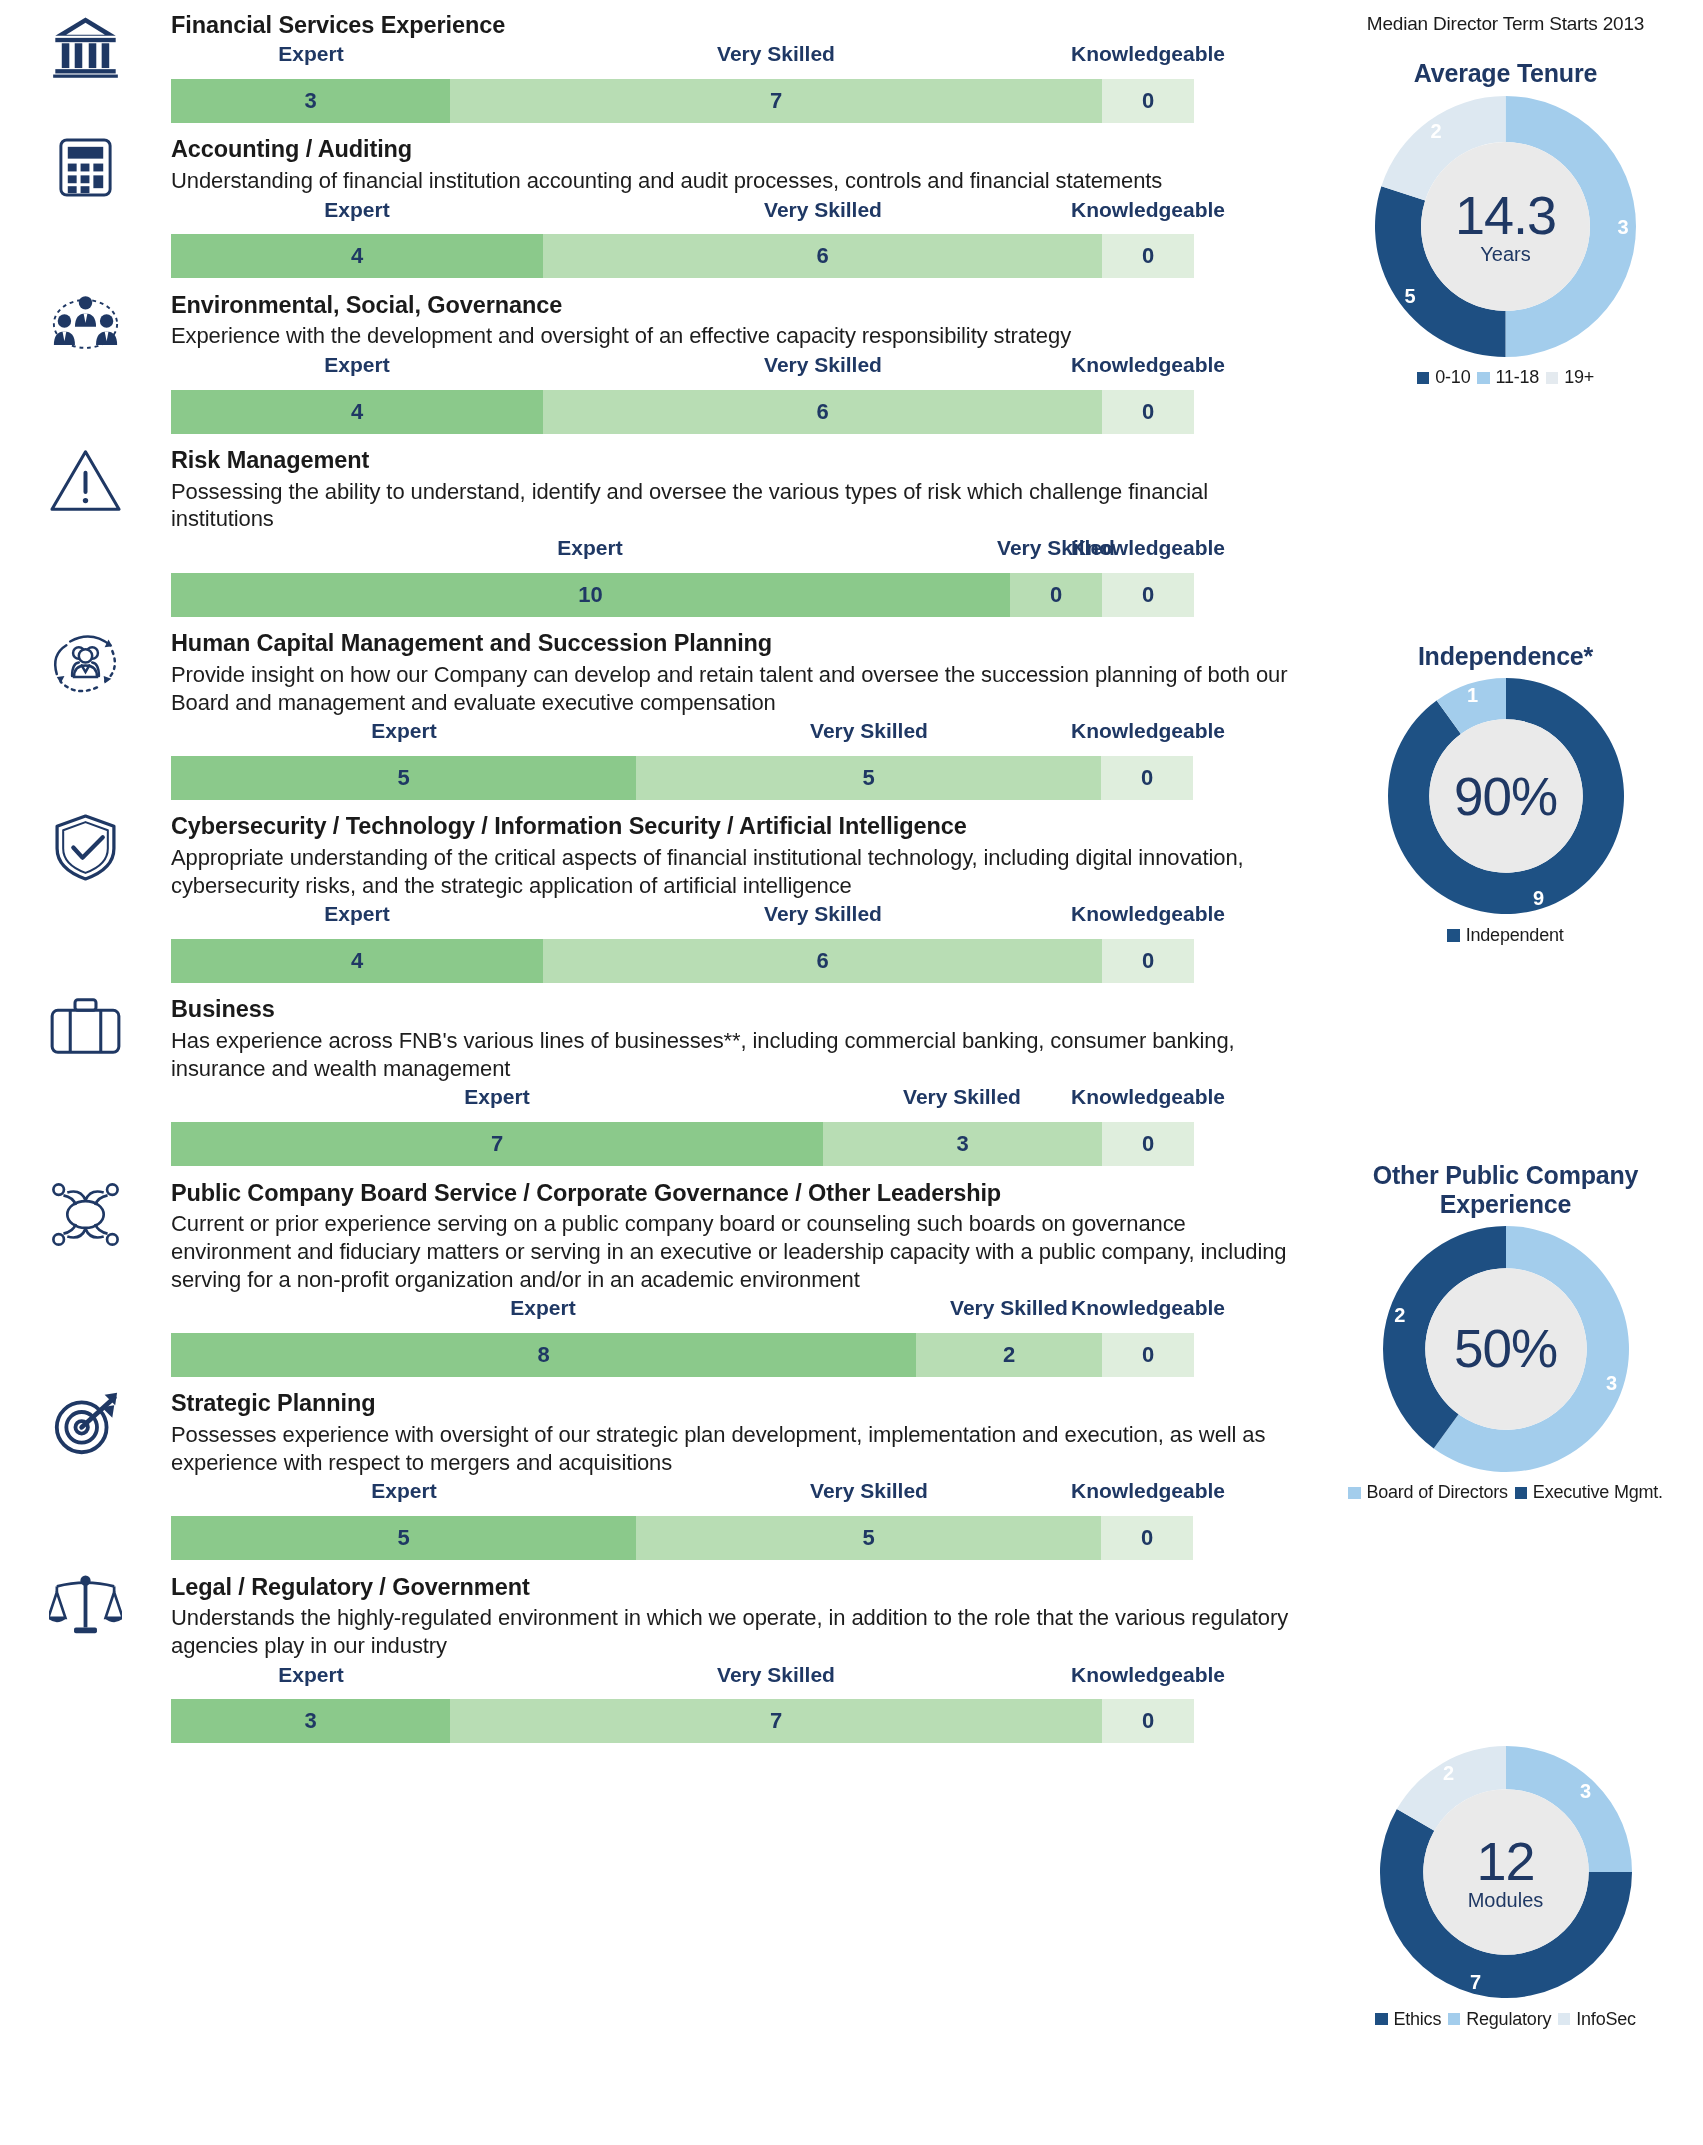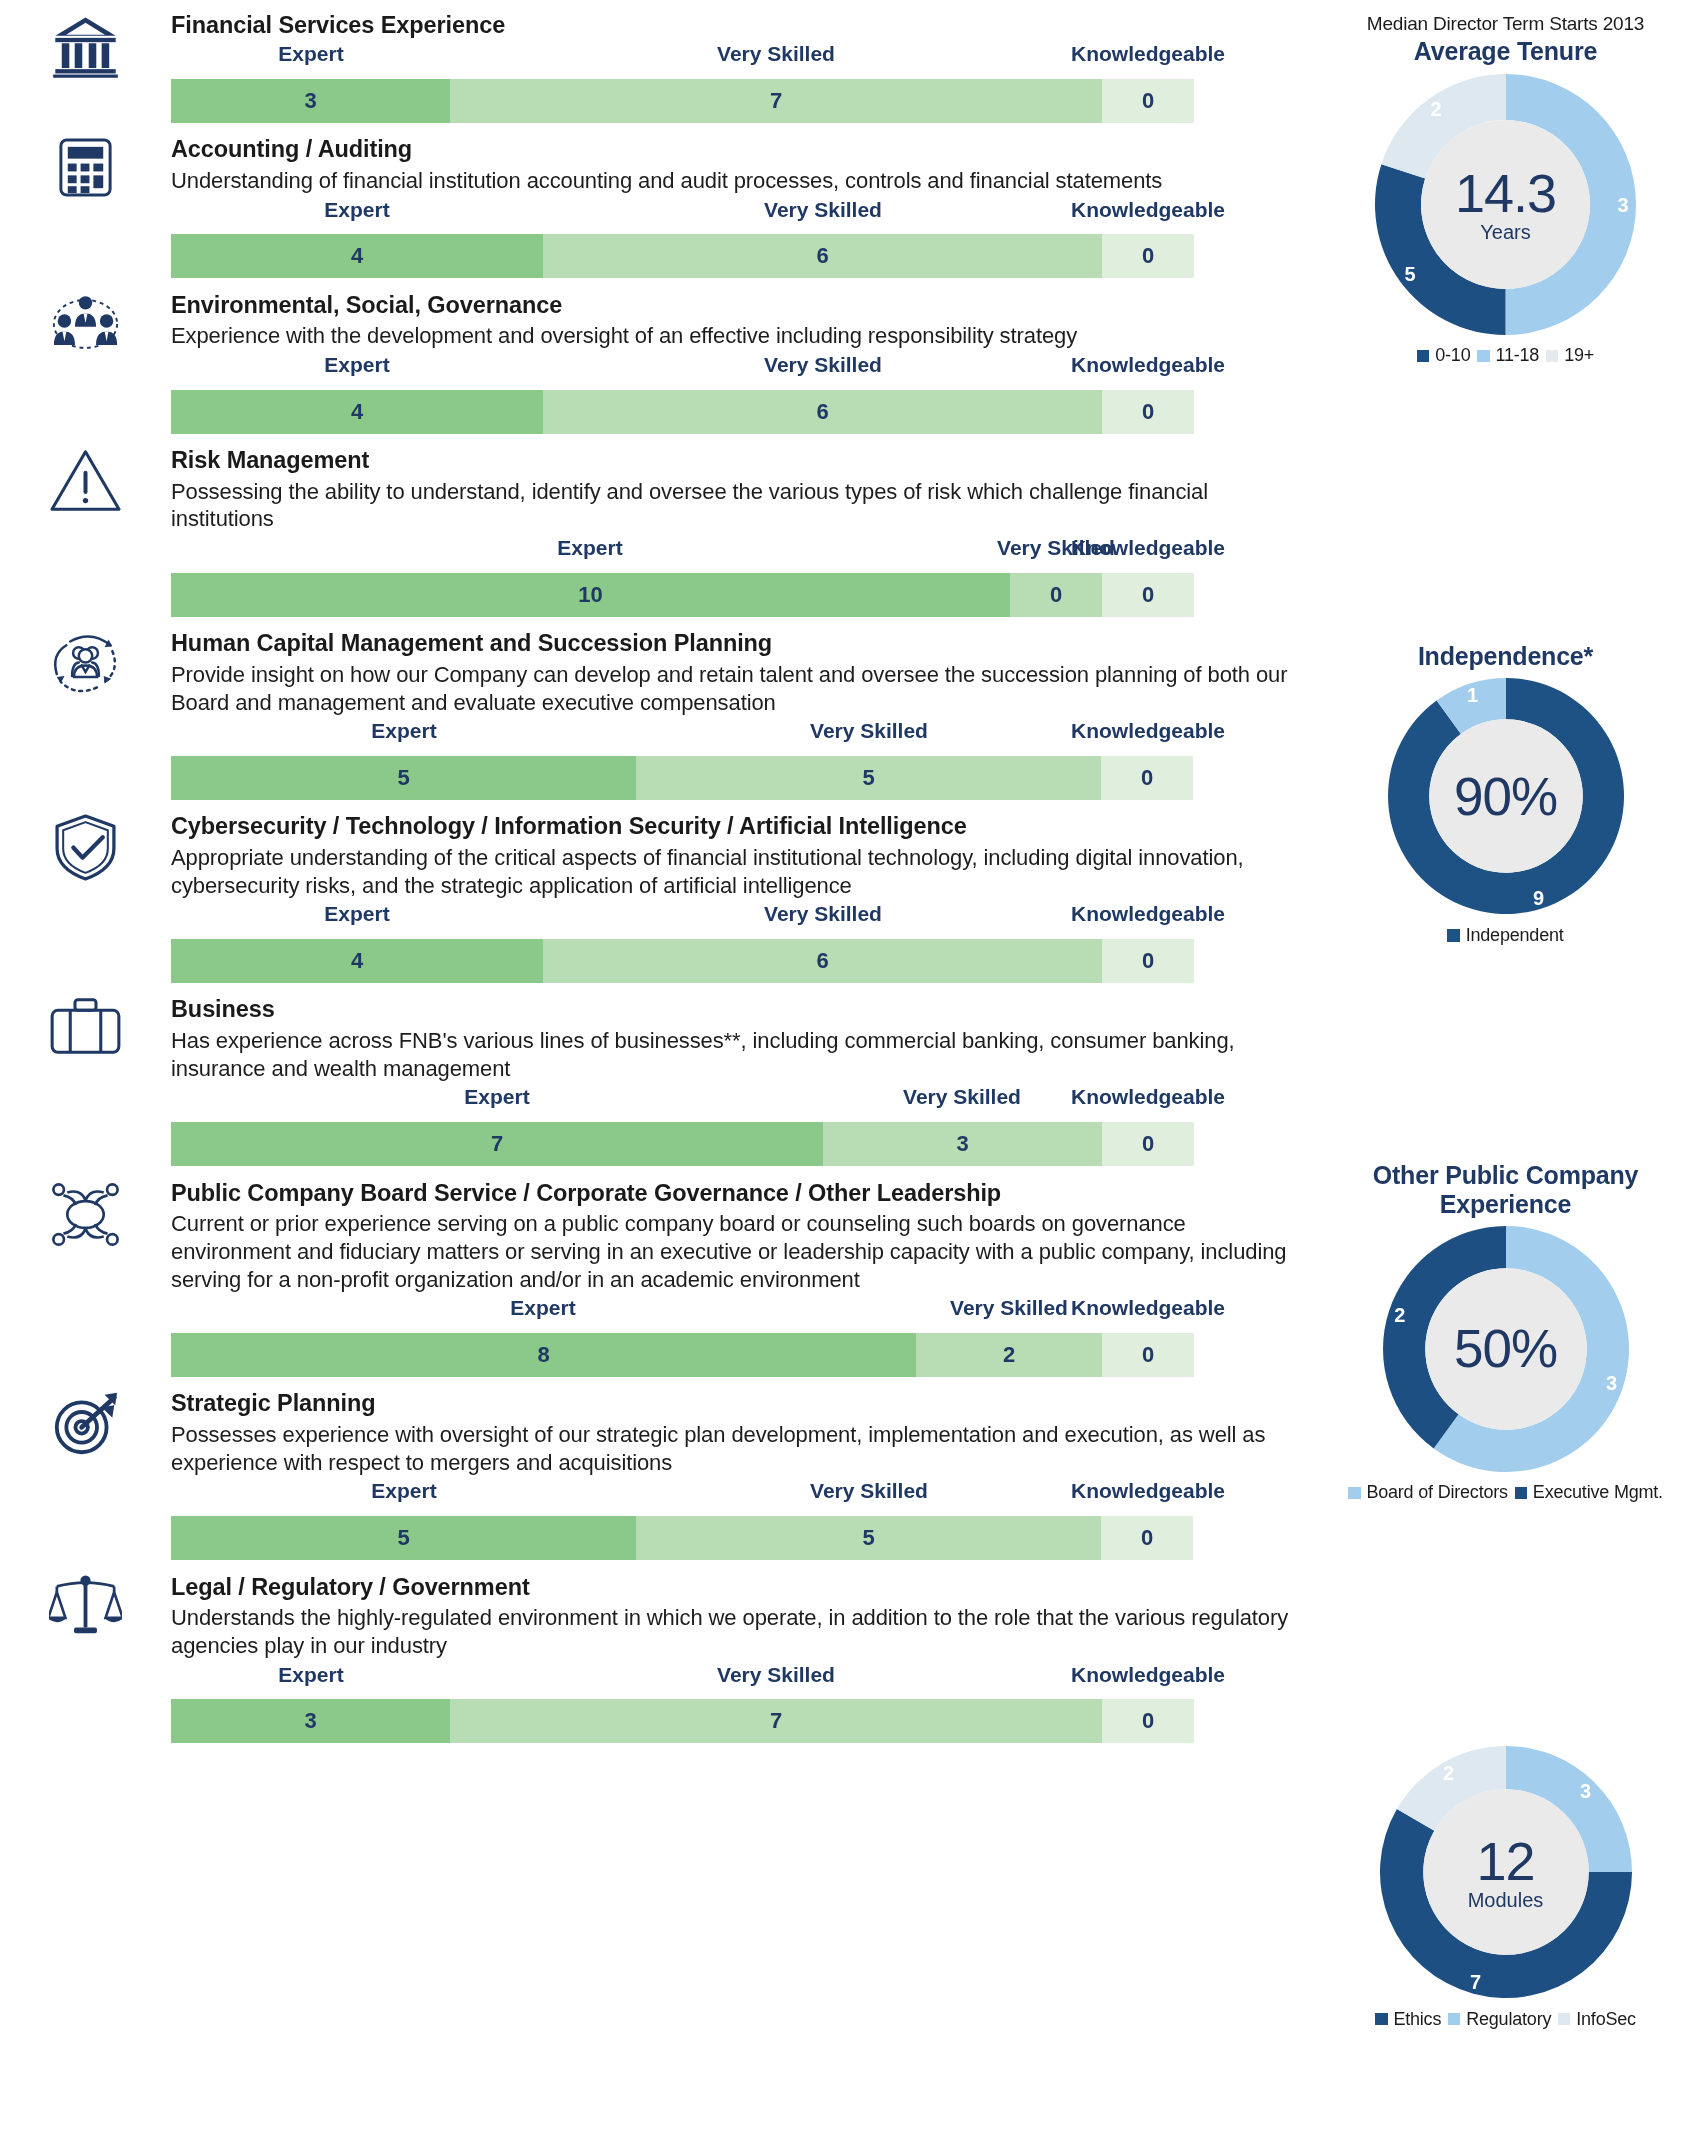--- a/index.html
+++ b/index.html
@@ -89,21 +89,21 @@
   #sidebar {
     position: absolute;
     left: 1307px; top: 0;
     width: 397px; height: 2145px;
   }
   .panel { position: absolute; width: 397px; text-align: center; }
   .panel-note {
     font-size: 19px;
     color: #1b1b1b;
     letter-spacing: -0.2px;
-    margin-bottom: 2px;
+    margin-bottom: 24px;
   }
   .panel-title {
     font-size: 25px;
     font-weight: bold;
     color: #1f3864;
     line-height: 1.14;
     margin-bottom: 7.7px;
     letter-spacing: -0.2px;
   }
   .donut-wrap { position: relative; display: inline-block; }
@@ -225,21 +225,21 @@
       <path d="M12 41 l2 10 l2-10z" fill="#fff"></path>
     </g>
     <g fill="#1f3864">
       <circle cx="58" cy="30" r="7"></circle>
       <path d="M47 55 q0-14 11-14 q11 0 11 14 z"></path>
       <path d="M56 41 l2 10 l2-10z" fill="#fff"></path>
     </g>
   </svg>
         </div>
         <div class="skill-title">Environmental, Social, Governance</div>
-        <div class="skill-desc">Experience with the development and oversight of an effective including responsibility strategy</div>
+        <div class="skill-desc">Experience with the development and oversight of an effective capacity responsibility strategy</div>
         <div class="legend-row" style="margin-left: -171px;">
           <span class="legend-lbl" style="left: 357px;">Expert</span>
           <span class="legend-lbl" style="left: 823px;">Very Skilled</span>
           <span class="legend-lbl" style="left: 1148px;">Knowledgeable</span>
         </div>
         <div class="bar">
           <div class="seg expert" style="width: 372px;">4</div>
           <div class="seg very" style="width: 559px;">6</div>
           <div class="seg know" style="width: 92px;">0</div>
         </div>

